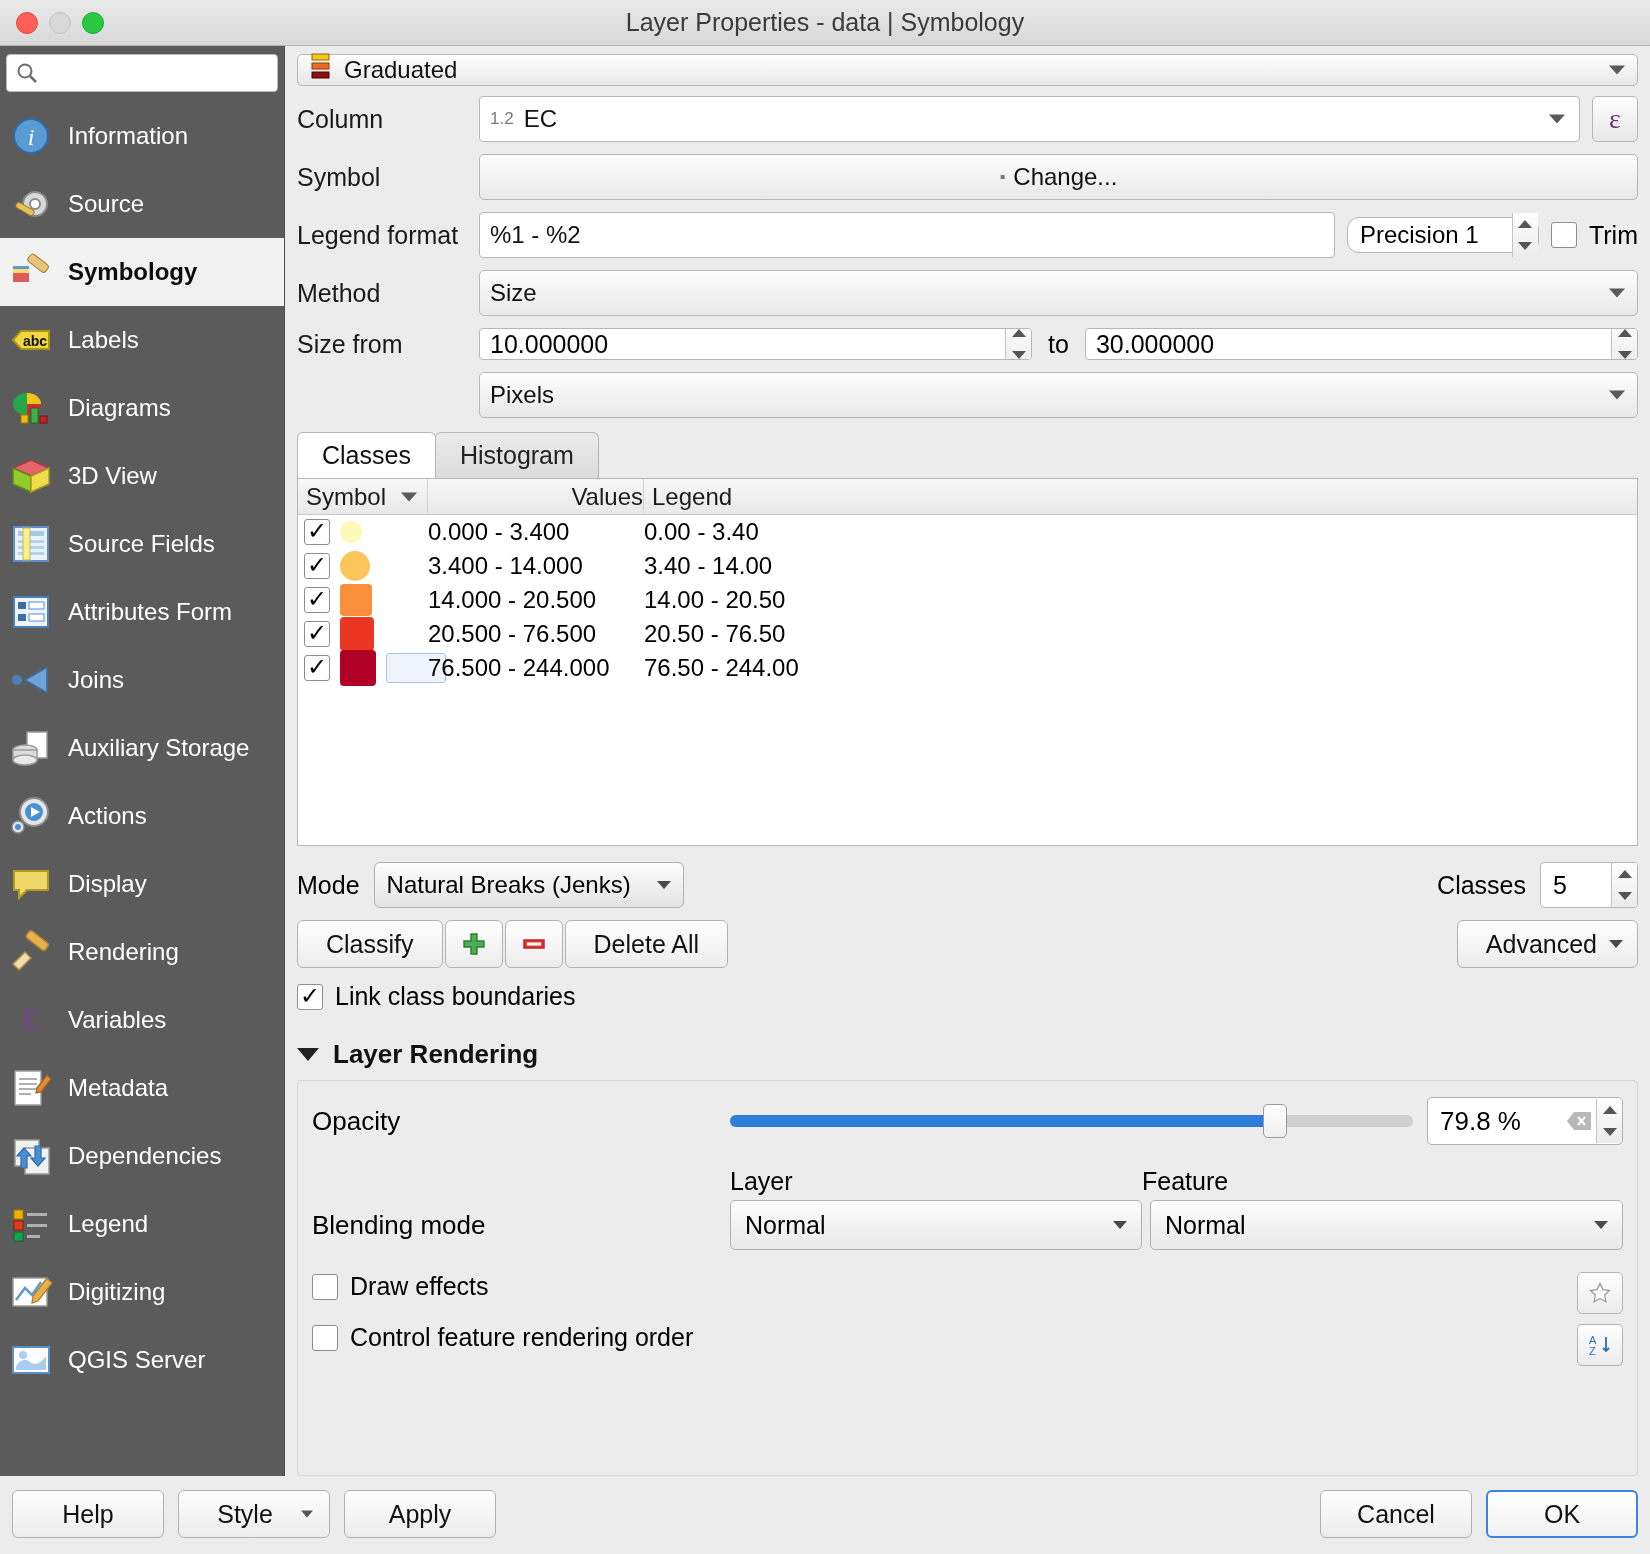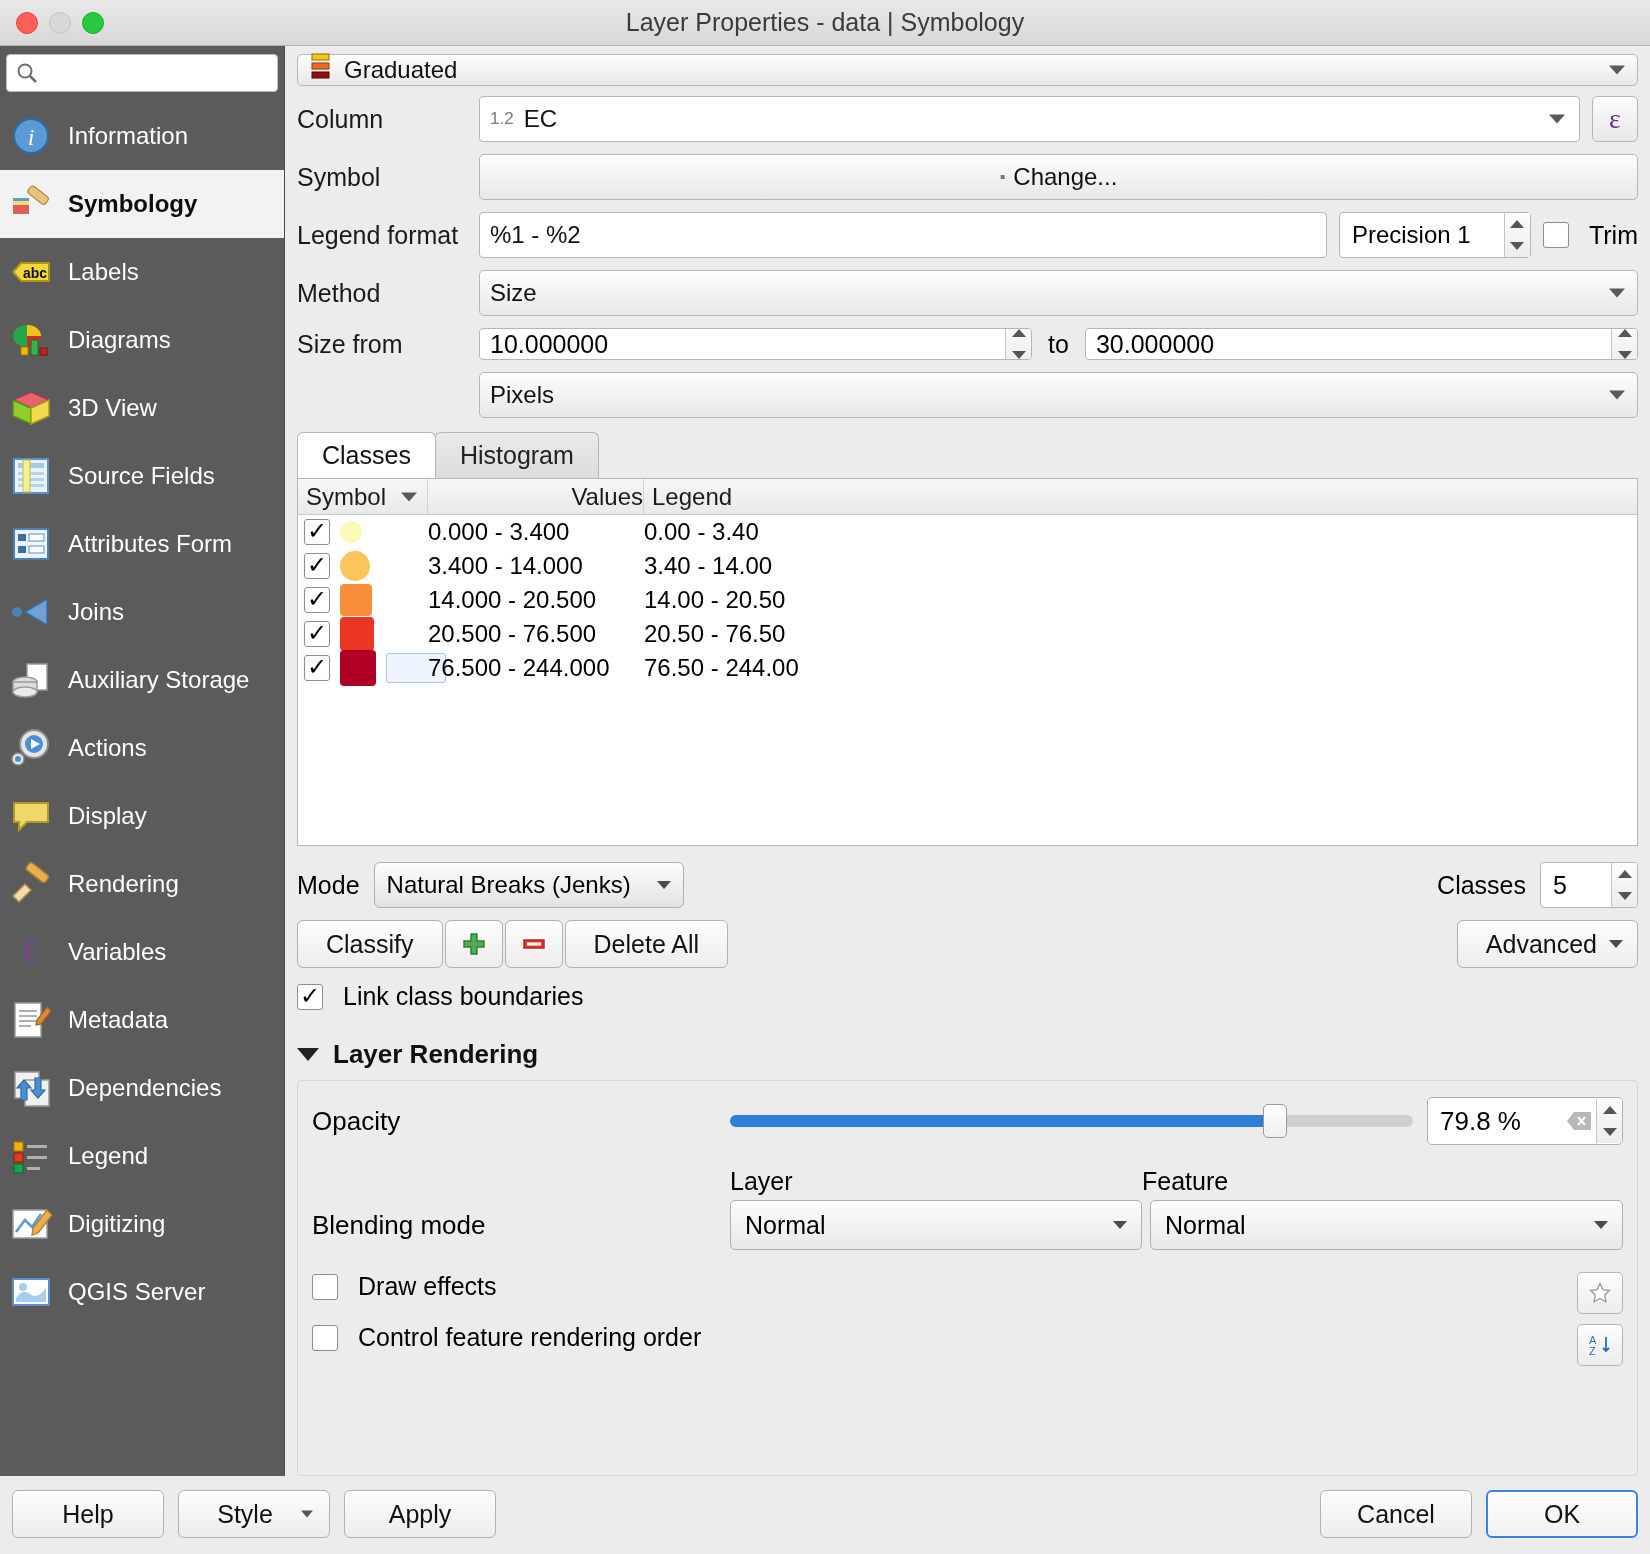--- a/index.html
+++ b/index.html
@@ -151,38 +151,38 @@
     width: 26px; height: 44px;
     display: flex; flex-direction: column;
     border-left: 1px solid #c3c3c3;
     background: linear-gradient(#fdfdfd, #ececec);
   }
   .spin-btns div { flex: 1; display: flex; align-items: center; justify-content: center; }
   .tri-up { width:0;height:0;border-left:7px solid transparent;border-right:7px solid transparent;border-bottom:8px solid #555; }
   .tri-dn { width:0;height:0;border-left:7px solid transparent;border-right:7px solid transparent;border-top:8px solid #555; }
 
   .precision-box {
-    height: 46px; width: 192px; flex: 0 0 192px;
-    background: #fff; border: 1px solid #b6b6b6; border-radius: 4px;
+    height: 36px; width: 192px; flex: 0 0 192px;
+    background: #fff; border: 1px solid #b6b6b6; border-radius: 12px;
     display: flex; align-items: center;
   }
   .precision-box .pv { flex: 1; padding-left: 12px; font-size: 24px; }
 
   .checkbox {
     width: 26px; height: 26px;
     border: 1px solid #8d8d8d; background: #fff;
     border-radius: 3px;
     display: flex; align-items: center; justify-content: center;
     flex: 0 0 26px;
   }
   .checkbox.checked::after {
     content: "✓"; font-size: 24px; color: #000; line-height: 1;
     margin-top: -2px;
   }
-  .chk-row { display: flex; align-items: center; gap: 20px; font-size: 25px; }
+  .chk-row { display: flex; align-items: center; gap: 12px; font-size: 25px; }
   .sizebox {
     height: 32px; background: #fff; border: 1px solid #b6b6b6; border-radius: 4px;
     display: flex; align-items: center; overflow: hidden;
   }
   .sizebox .val { flex: 1; padding-left: 10px; font-size: 25px; }
 
   
   .tabs { display: flex; align-items: flex-end; margin-top: 14px; }
   .tab {
     height: 46px; padding: 0 24px;
@@ -376,20 +376,30 @@
       </div>
       <div class="nav" id="nav">
           <div class="nav-item">
             <span class="nav-icon">
               <svg width="44" height="44" viewBox="0 0 44 44">
                 <circle cx="22" cy="22" r="17" fill="#5b9bd5" stroke="#2e6da4" stroke-width="2"></circle>
                 <text x="22" y="31" font-size="24" fill="#fff" text-anchor="middle" font-family="Liberation Serif, serif" font-style="italic">i</text>
               </svg>
             </span>
             <span class="nav-label">Information</span>
+          </div>
+          <div class="nav-item">
+            <span class="nav-icon">
+              <svg width="44" height="44" viewBox="0 0 44 44">
+                <circle cx="26" cy="22" r="12" fill="#d9d9d9" stroke="#8a8a8a" stroke-width="2"></circle>
+                <circle cx="26" cy="22" r="5" fill="#fff" stroke="#8a8a8a" stroke-width="2"></circle>
+                <rect x="6" y="24" width="20" height="6" rx="3" transform="rotate(30 16 27)" fill="#e8c15a" stroke="#9c7a1f"></rect>
+              </svg>
+            </span>
+            <span class="nav-label">Source</span>
           </div>
           <div class="nav-item active">
             <span class="nav-icon">
               <svg width="44" height="44" viewBox="0 0 44 44">
                 <rect x="4" y="22" width="16" height="10" fill="#e05b5b"></rect>
                 <rect x="4" y="18" width="16" height="5" fill="#f2e06a"></rect>
                 <rect x="4" y="16" width="16" height="3" fill="#5b9bd5"></rect>
                 <rect x="18" y="8" width="22" height="9" rx="3" transform="rotate(38 28 13)" fill="#e8c37a" stroke="#a87f35"></rect>
               </svg>
             </span>

